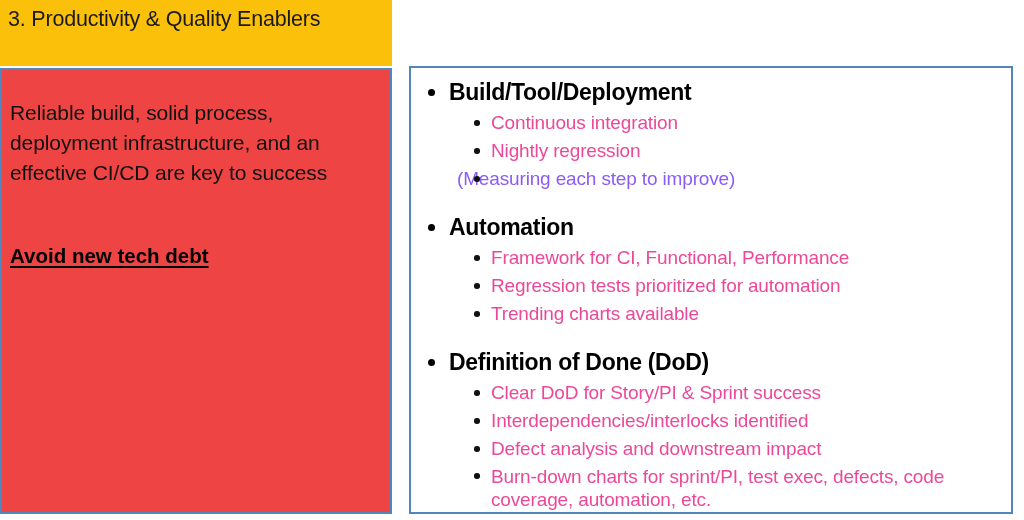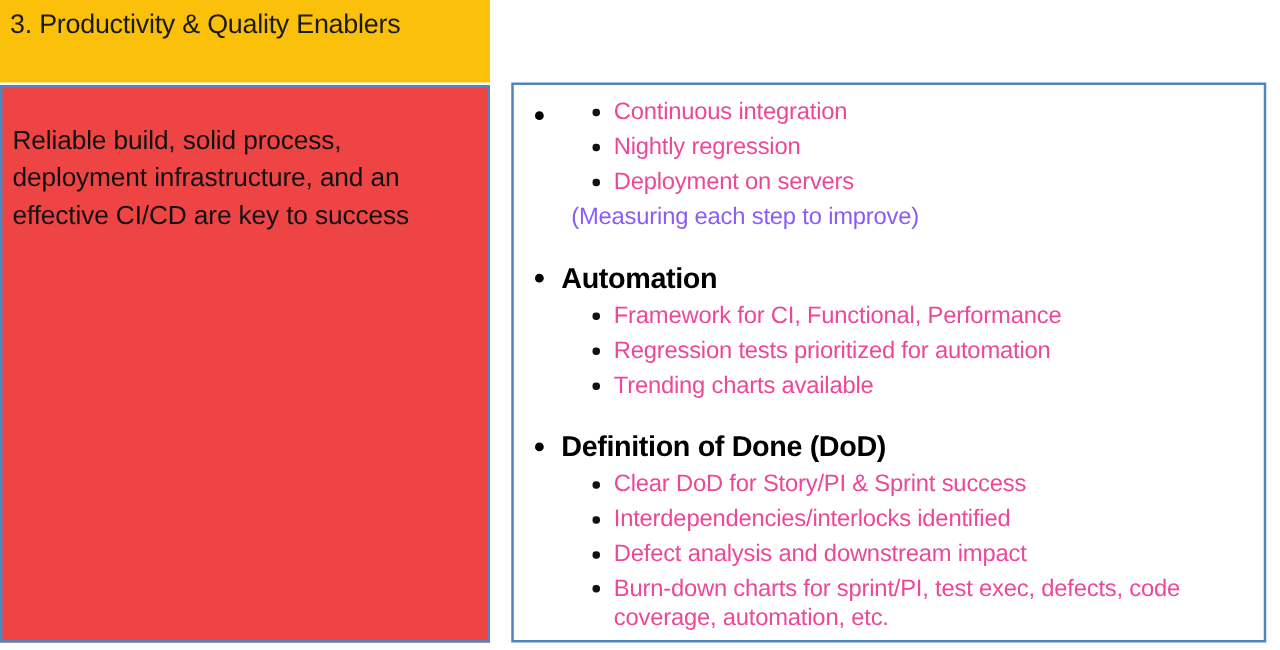--- a/index.html
+++ b/index.html
@@ -149,42 +149,43 @@
 <body>
 
 <div id="left-column">
 
   <div id="left-header">
     <div id="left-header-text">3. Productivity &amp; Quality Enablers</div>
   </div>
 
   <div id="left-body">
     <p id="left-body-paragraph">Reliable build, solid process, deployment  infrastructure, and an effective CI/CD are key to success</p>
+    <p id="left-body-emphasis">Avoid new tech debt</p>
   </div>
 
 </div>
 
 <div id="right-panel">
 
   <div class="section">
     <div class="section-heading">
       <span class="bullet-dot"></span>
+      <span>Build/Tool/Deployment</span>
     </div>
     <ul class="sub-list">
       <li class="sub-item">
         <span class="bullet-dot"></span>
         <span>Continuous integration</span>
       </li>
       <li class="sub-item">
         <span class="bullet-dot"></span>
         <span>Nightly regression</span>
       </li>
       <li class="sub-item">
         <span class="bullet-dot"></span>
-        <span>Deployment on servers</span>
       </li>
     </ul>
     <div class="note-line">(Measuring each step to improve)</div>
   </div>
 
   <div class="section">
     <div class="section-heading">
       <span class="bullet-dot"></span>
       <span>Automation</span>
     </div>

